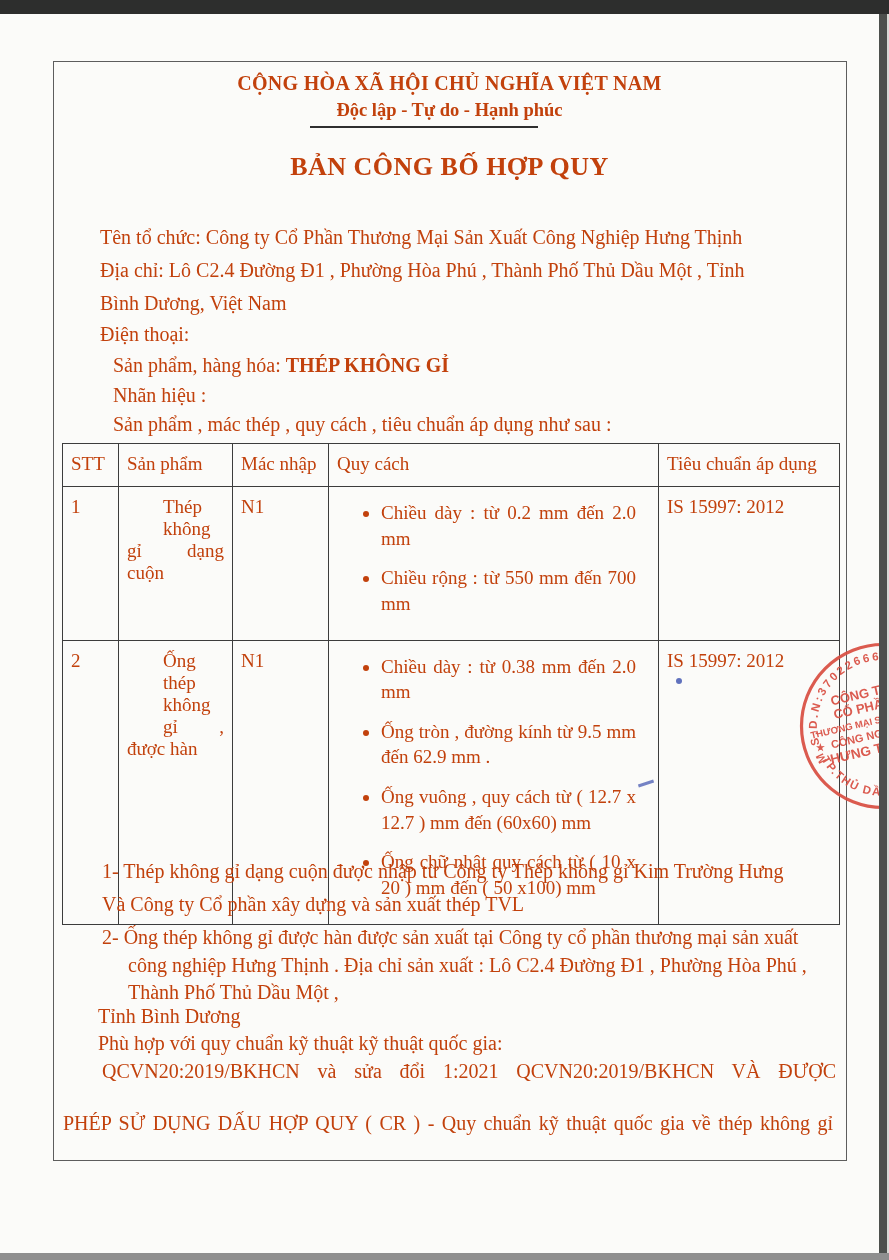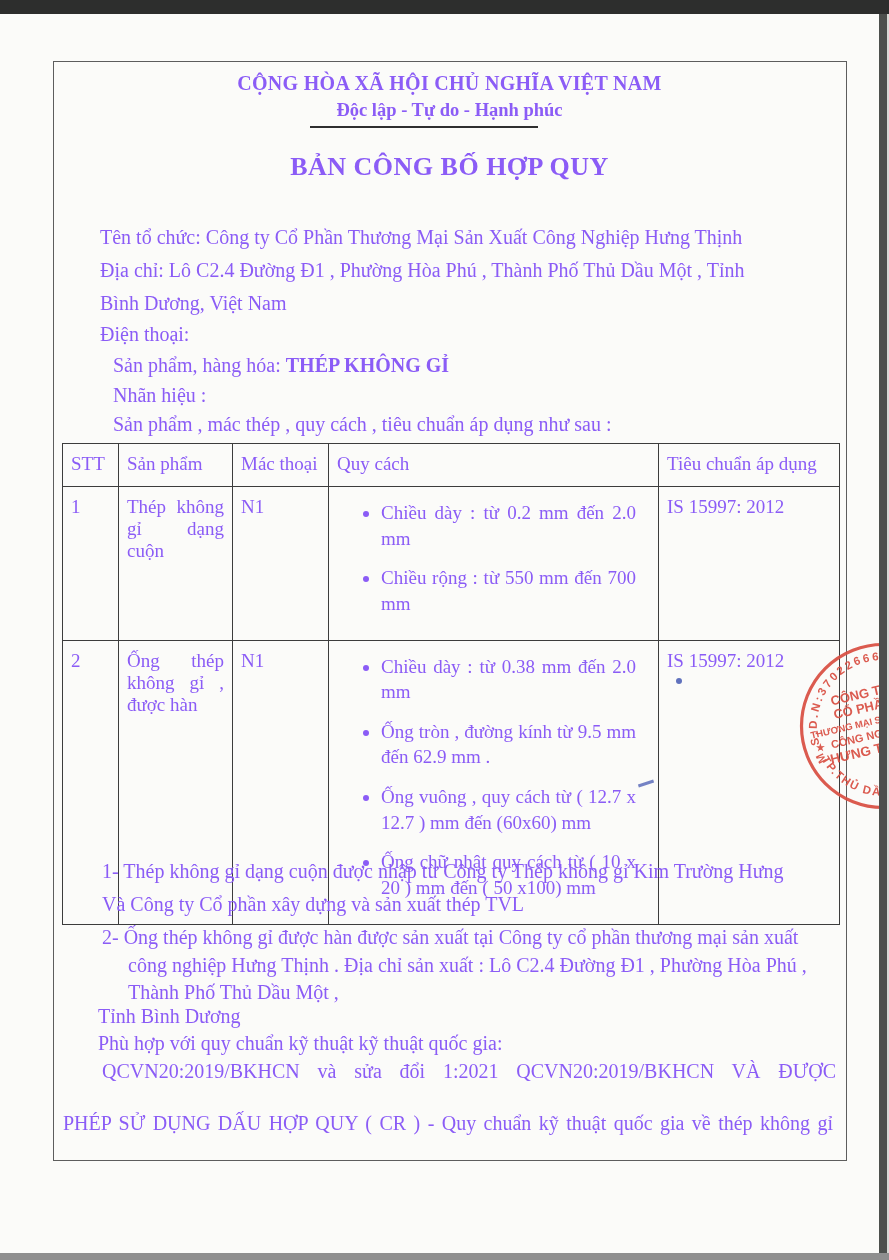--- a/index.html
+++ b/index.html
@@ -1,20 +1,20 @@
 <!DOCTYPE html>
 <html><head>
 <meta charset="utf-8">
 <style>
   html,body { margin:0; padding:0; }
   .page {
     position:relative; width:889px; height:1260px;
     background:#fbfbf9; overflow:hidden;
     font-family:"Liberation Serif","DejaVu Serif",serif;
-    color:#8b5cf6;
+    color:#c2410c;
   }
   .topbar   { position:absolute; left:0; top:0; width:889px; height:14px; background:#2d2e2d; z-index:6; }
   .rightbar { position:absolute; left:879px; top:13px; width:8px; height:1240px; background:#4d504d; z-index:5; }
   .rightedge{ position:absolute; left:887px; top:13px; width:2px; height:1240px; background:#d9d9d5; z-index:5; }
   .bottombar{ position:absolute; left:0; top:1253px; width:889px; height:7px; background:#8f8f8f; z-index:6; }
   .docbox   { position:absolute; left:53px; top:61px; width:792px; height:1098px; border:1.5px solid #5d5d5d; background:transparent; z-index:1; }
 
   .line { position:absolute; font-size:20px; white-space:nowrap; z-index:2; }
   .center { left:53px; width:793px; text-align:center; }
   .b { font-weight:bold; }
@@ -41,21 +41,21 @@
   table.spec th, table.spec td {
     border:1.5px solid #3c3c3c; vertical-align:top;
     font-weight:normal; text-align:left; padding:9px 8px;
   }
   table.spec th { height:24px; }
   col.c-stt {width:56px;} col.c-sp {width:114px;} col.c-mt {width:96px;} col.c-qc {width:330px;} col.c-tc {width:181px;}
   .td-center { text-align:center; }
   tr.r1 td { height:100px; }
   tr.r2 td { height:226px; }
   .cell-line { text-align:justify; }
-  .cell-line.j { text-align-last:justify; }
+  .cell-line.j { text-align-last:justify;margin-left:36px; }
   ul.spec-list { margin:4px 0 0 0; padding:0 14px 0 44px; }
   ul.spec-list li { text-align:justify; margin:0 0 14px 0; line-height:1.35; }
   .tc-cell { padding-left:10px; }
 
   .note { position:absolute; font-size:20px; white-space:nowrap; z-index:2;font-family:Liberation Serif, serif; }
   .n1l1 { left:102px; top:860px; }
   .n1l2 { left:102px; top:893px; }
   .n2l1 { left:102px; top:926px; }
   .n2l2 { left:128px; top:954px; }
   .n2l3 { left:128px; top:981px; }
@@ -106,21 +106,21 @@
       <col class="c-stt">
         <col class="c-sp">
         <col class="c-mt">
         <col class="c-qc">
         <col class="c-tc">
     </colgroup>
     <tbody>
         <tr>
       <th class="td-center">STT</th>
       <th>Sản phẩm</th>
-      <th>Mác thoại</th>
+      <th>Mác nhập</th>
       <th>Quy cách</th>
       <th>Tiêu chuẩn áp dụng</th>
     </tr>
     <tr class="r1">
       <td class="td-center">1</td>
       <td>
         <div class="cell-line j">Thép không</div>
         <div class="cell-line">gỉ dạng cuộn</div>
       </td>
       <td class="td-center">N1</td>

